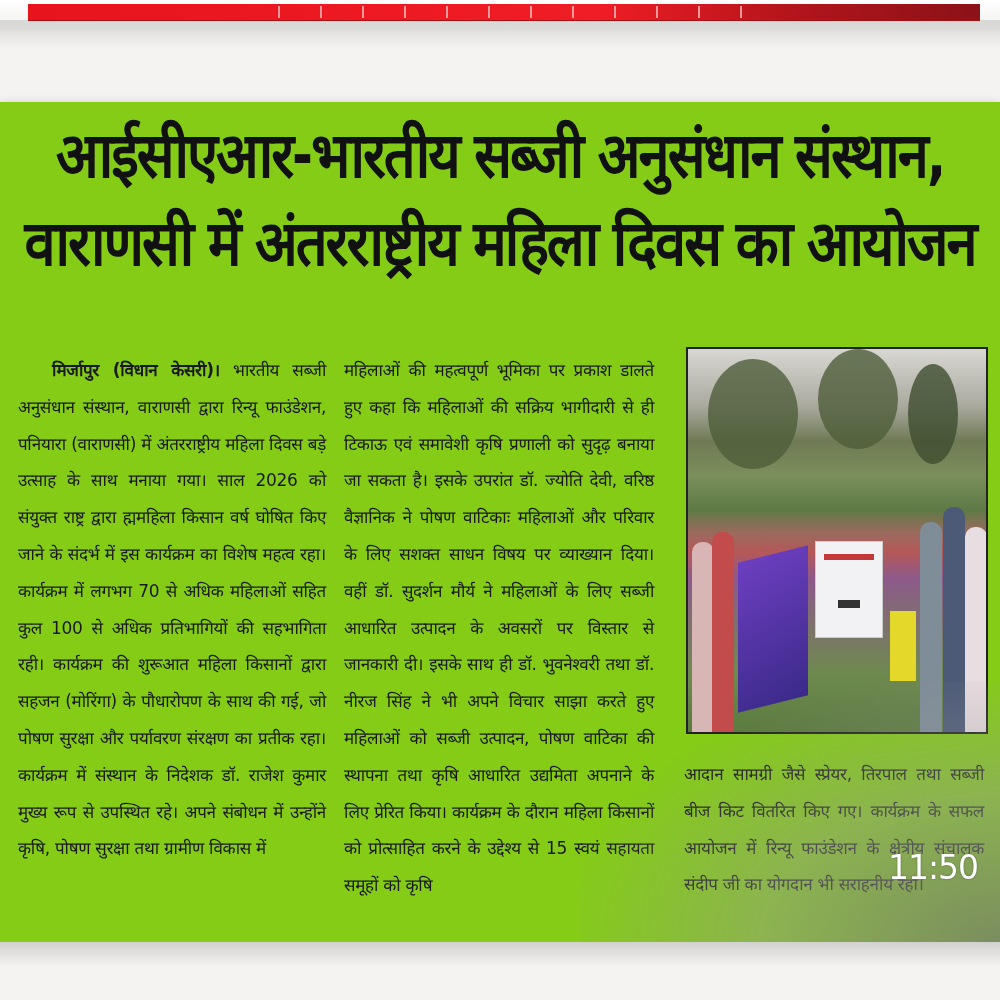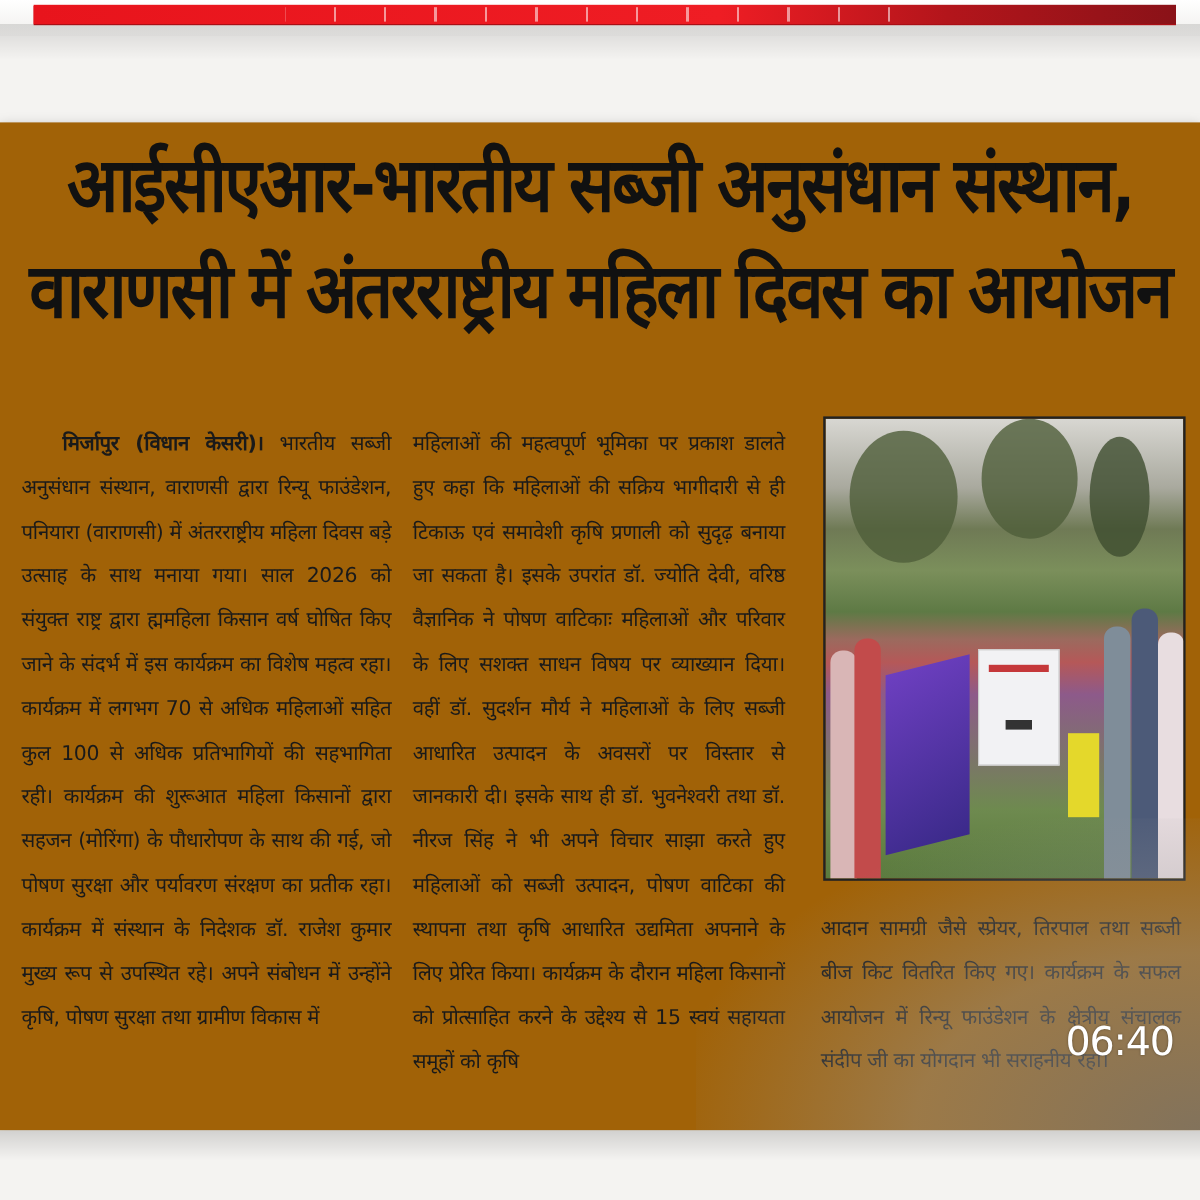--- a/index.html
+++ b/index.html
@@ -20,21 +20,21 @@
   .red-banner .ghost {
     position:absolute; left:210px; top:2px; width:520px; height:12px;
     background:repeating-linear-gradient(90deg,transparent 0 40px,rgba(255,255,255,.55) 40px 42px);
   }
   .banner-shadow {
     position:absolute; left:0; top:20px; width:1000px; height:30px;
     background:linear-gradient(rgba(0,0,0,.12),rgba(0,0,0,0));
   }
   .page {
     position:absolute; left:0; top:102px; width:1000px; height:840px;
-    background:#a16207;
+    background:#84cc16;
     box-shadow:0 3px 10px rgba(0,0,0,.25);
     overflow:hidden;
   }
   .page-fade {
     position:absolute; right:0; bottom:0; width:420px; height:260px;
     background:radial-gradient(ellipse at 100% 100%, rgba(120,120,120,.75) 0%, rgba(150,150,150,.45) 40%, rgba(255,255,255,0) 75%);
     pointer-events:none;
   }
   .headline {
     position:absolute; left:0; top:10px; width:1000px; text-align:center;
@@ -132,14 +132,14 @@
     <div class="person" style="left:24px;height:200px;background:#c24b4b;"></div>
   </div>
 
   <div class="col col3" style="top:654px;">
     <span>आदान सामग्री जैसे स्प्रेयर, तिरपाल तथा सब्जी बीज किट वितरित किए गए। कार्यक्रम के सफल आयोजन में रिन्यू फाउंडेशन के क्षेत्रीय संचालक संदीप जी का योगदान भी सराहनीय रहा।</span>
   </div>
 
   <div class="page-fade"></div>
 </div>
 
-<div class="timestamp">06:40</div>
+<div class="timestamp">11:50</div>
 <div class="bottom-area"></div>
 
 </body></html>

